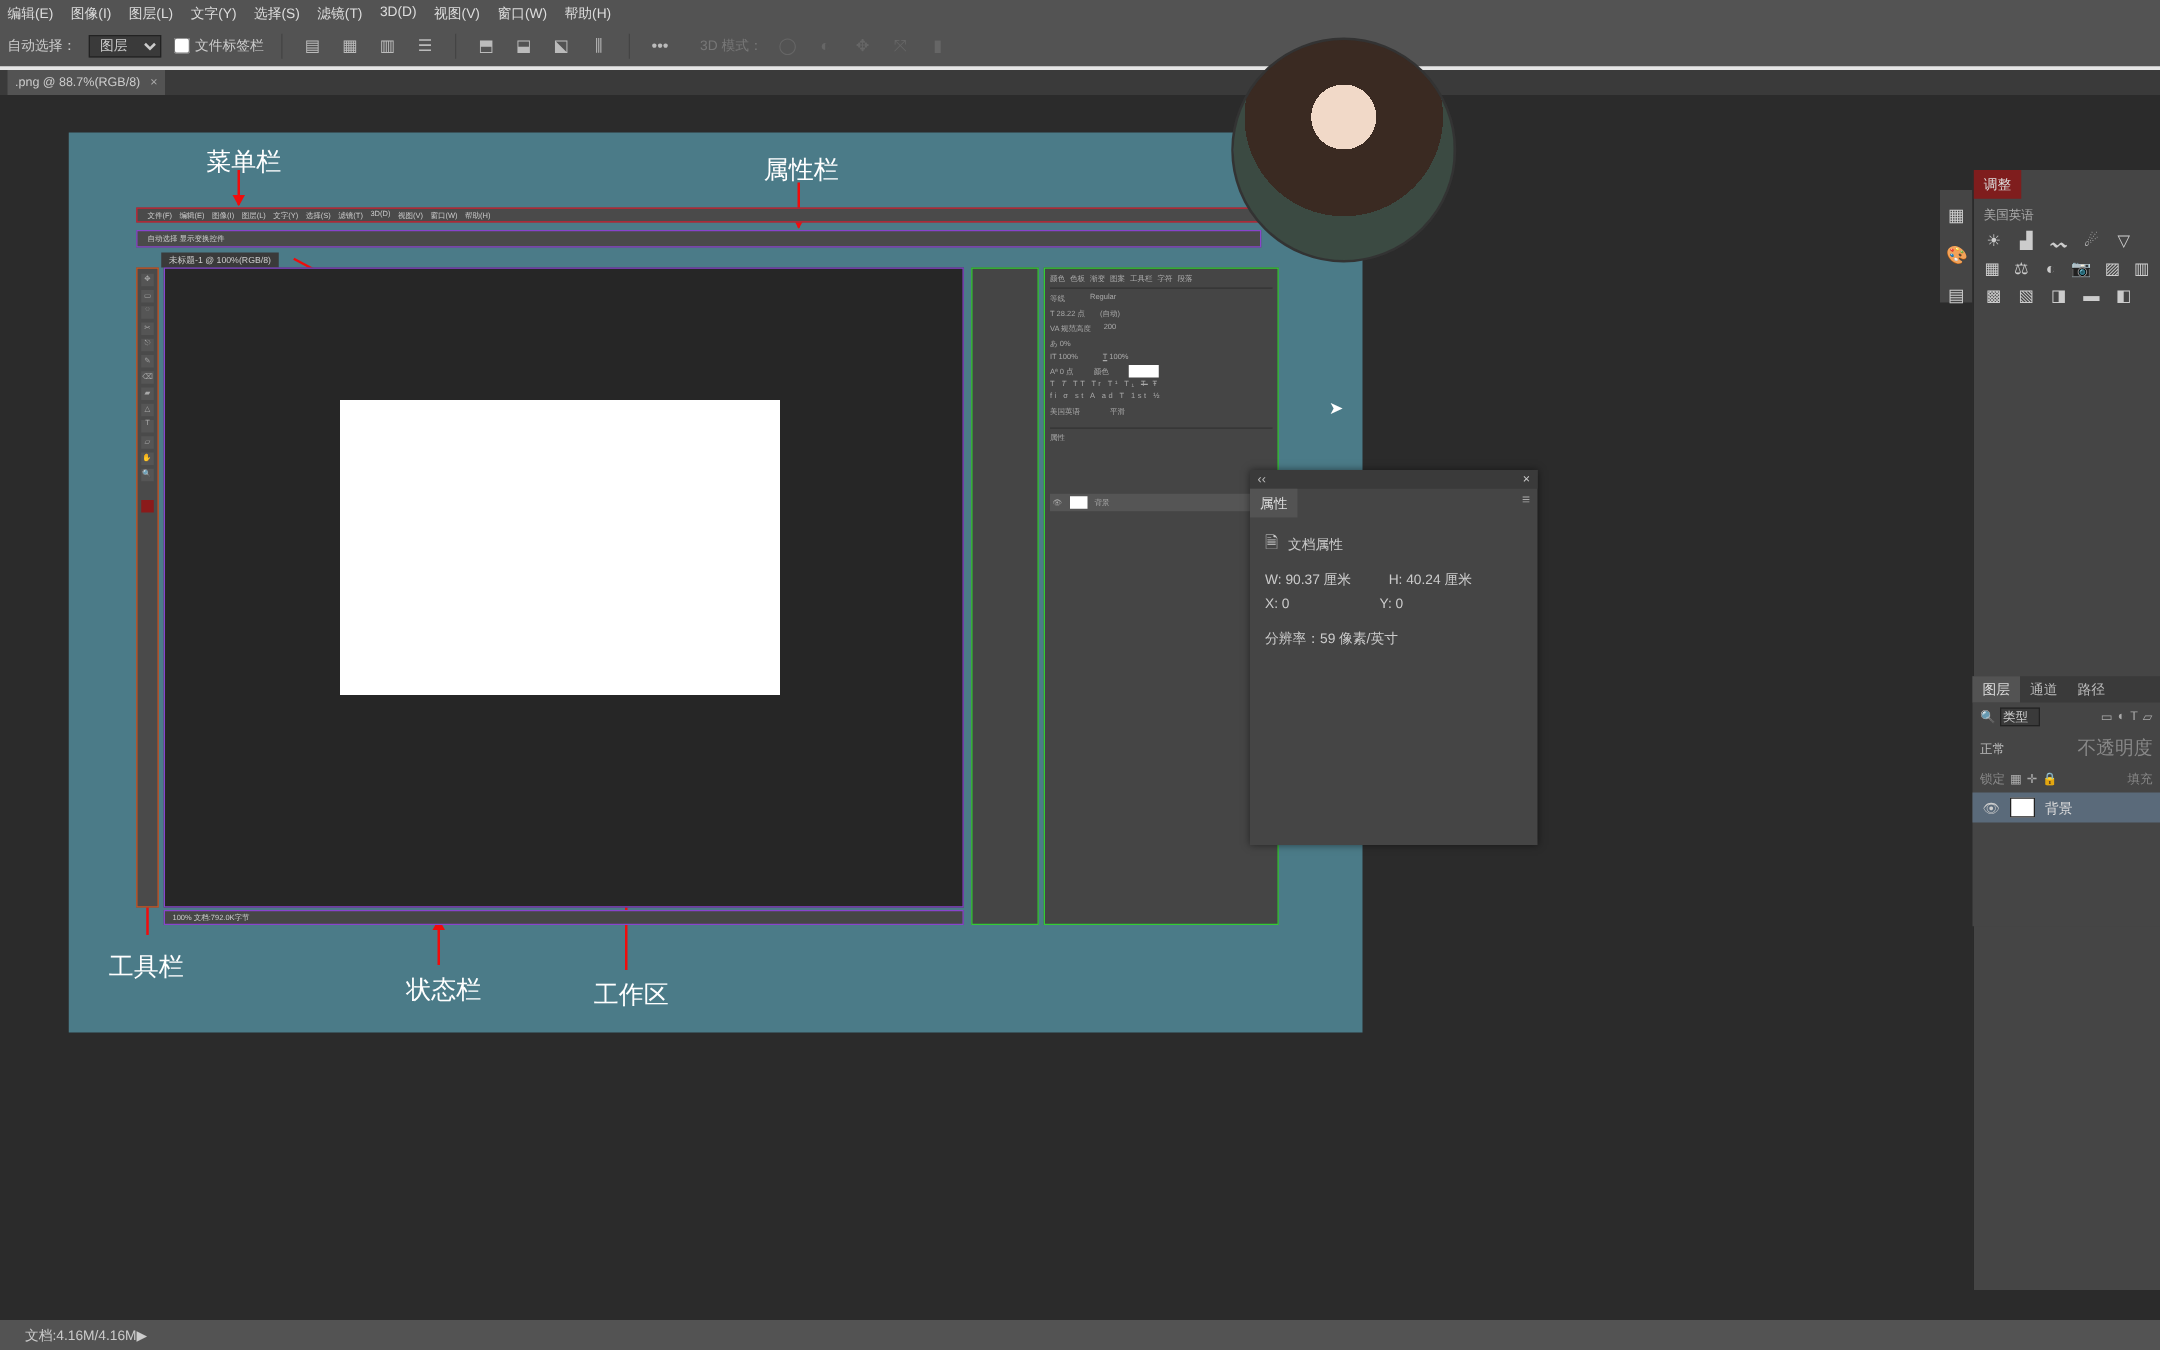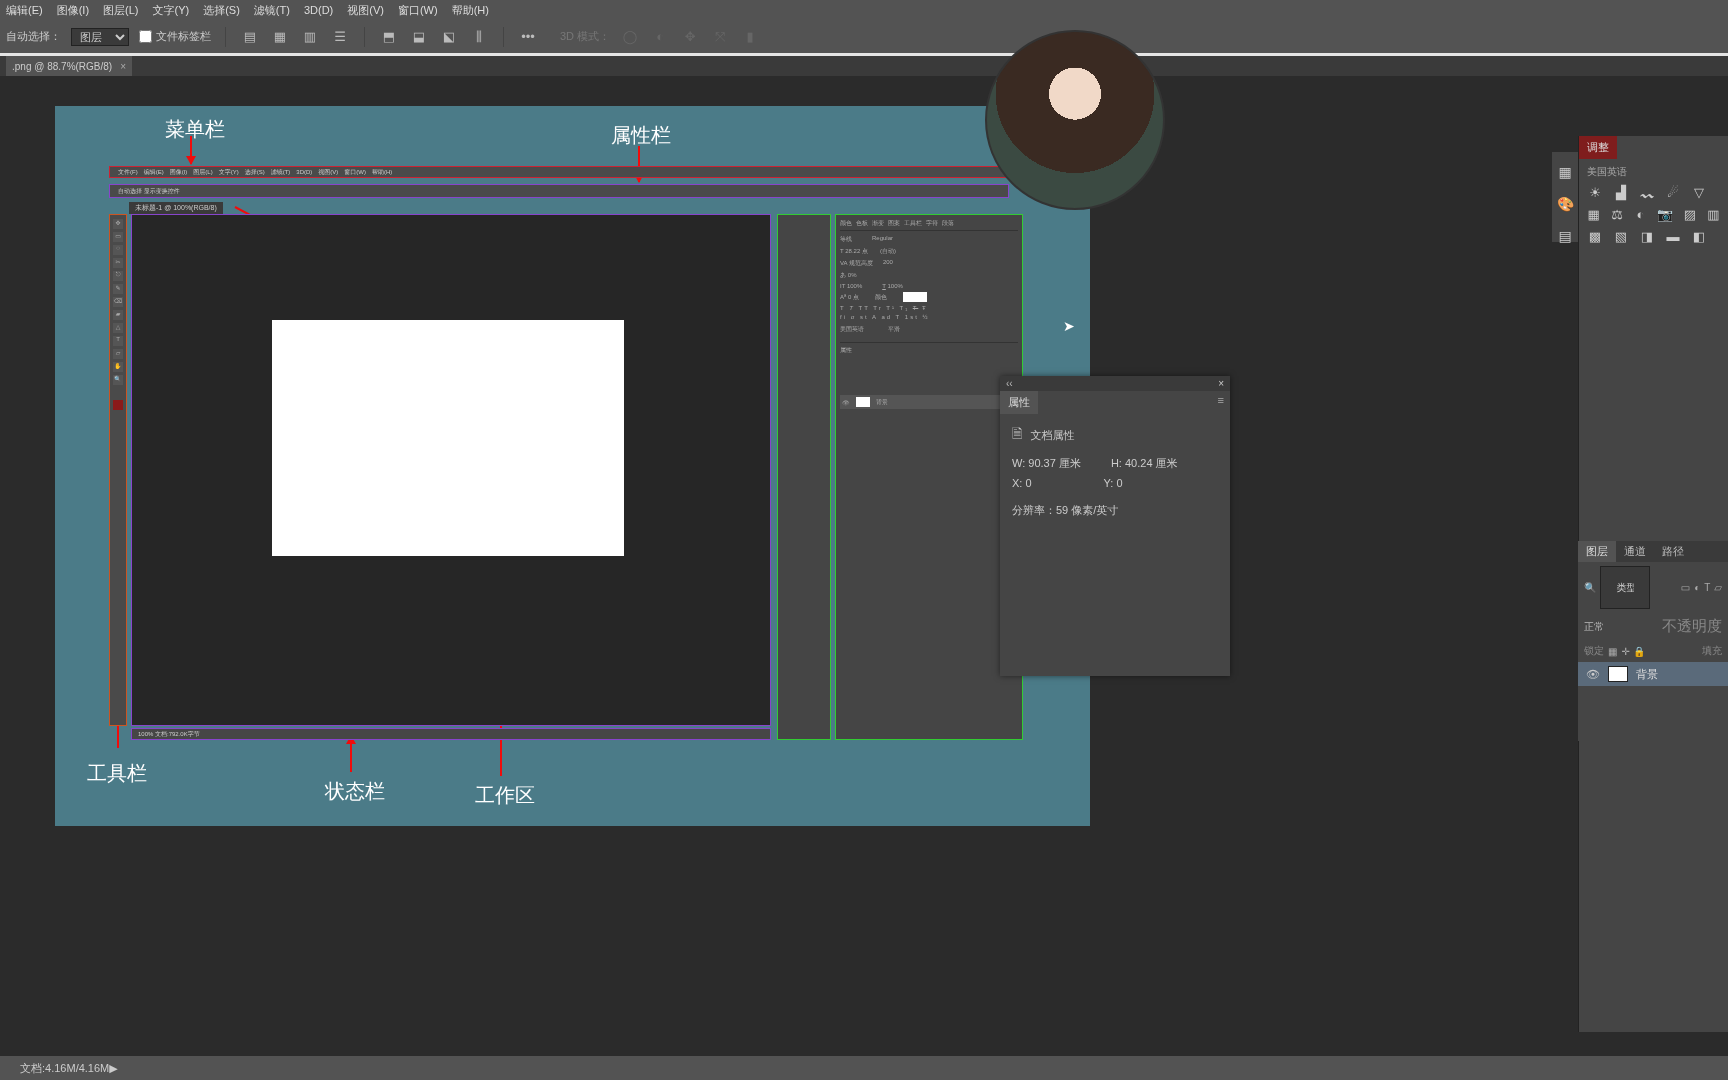--- a/index.html
+++ b/index.html
@@ -60,21 +60,21 @@
 .adj-panel { padding: 6px 8px; }
 .adj-panel .row { display: flex; gap: 10px; margin: 6px 0; }
 .adj-panel .ai { width: 16px; height: 16px; color: #ccc; font-size: 13px; text-align: center; }
 
 
 .layers-panel { position: absolute; right: 0; top: 465px; width: 150px; height: 200px; background: #454545; }
 .layers-panel .tabs { display: flex; background: #3a3a3a; }
 .layers-panel .tabs span { font-size: 11px; color: #bbb; padding: 3px 8px; }
 .layers-panel .tabs span.act { background: #535353; color: #ddd; }
 .layers-panel .ctrl { display: flex; align-items: center; padding: 4px 6px; gap: 4px; }
-.layers-panel .ctrl input { background: #3a3a3a; border: 1px solid #222; color: #ccc; font-size: 10px; width: 50px; padding: 15px; }
+.layers-panel .ctrl input { background: #3a3a3a; border: 1px solid #222; color: #ccc; font-size: 10px; width: 32px; padding: 1px; }
 .layer-row { display: flex; align-items: center; padding: 4px 8px; gap: 8px; background: #5a6a7a; }
 .layer-row .eye { font-size: 11px; color: #ccc; }
 .layer-row .thumb { width: 20px; height: 16px; background: #fff; border: 1px solid #222; }
 .layer-row .nm { font-size: 11px; color: #ddd; }
 
 
 .props { position: absolute; left: 1000px; top: 300px; width: 230px; height: 300px; background: #454545; box-shadow: 0 0 6px rgba(0,0,0,.5); }
 .props .hdr { display: flex; justify-content: space-between; align-items: center; padding: 2px 6px; background: #3a3a3a; font-size: 10px; }
 .props .hdr .x { font-size: 10px; color: #ccc; cursor: pointer; }
 .props .ttl { padding: 4px 8px; font-size: 11px; color: #ddd; background: #535353; display: inline-block; }

